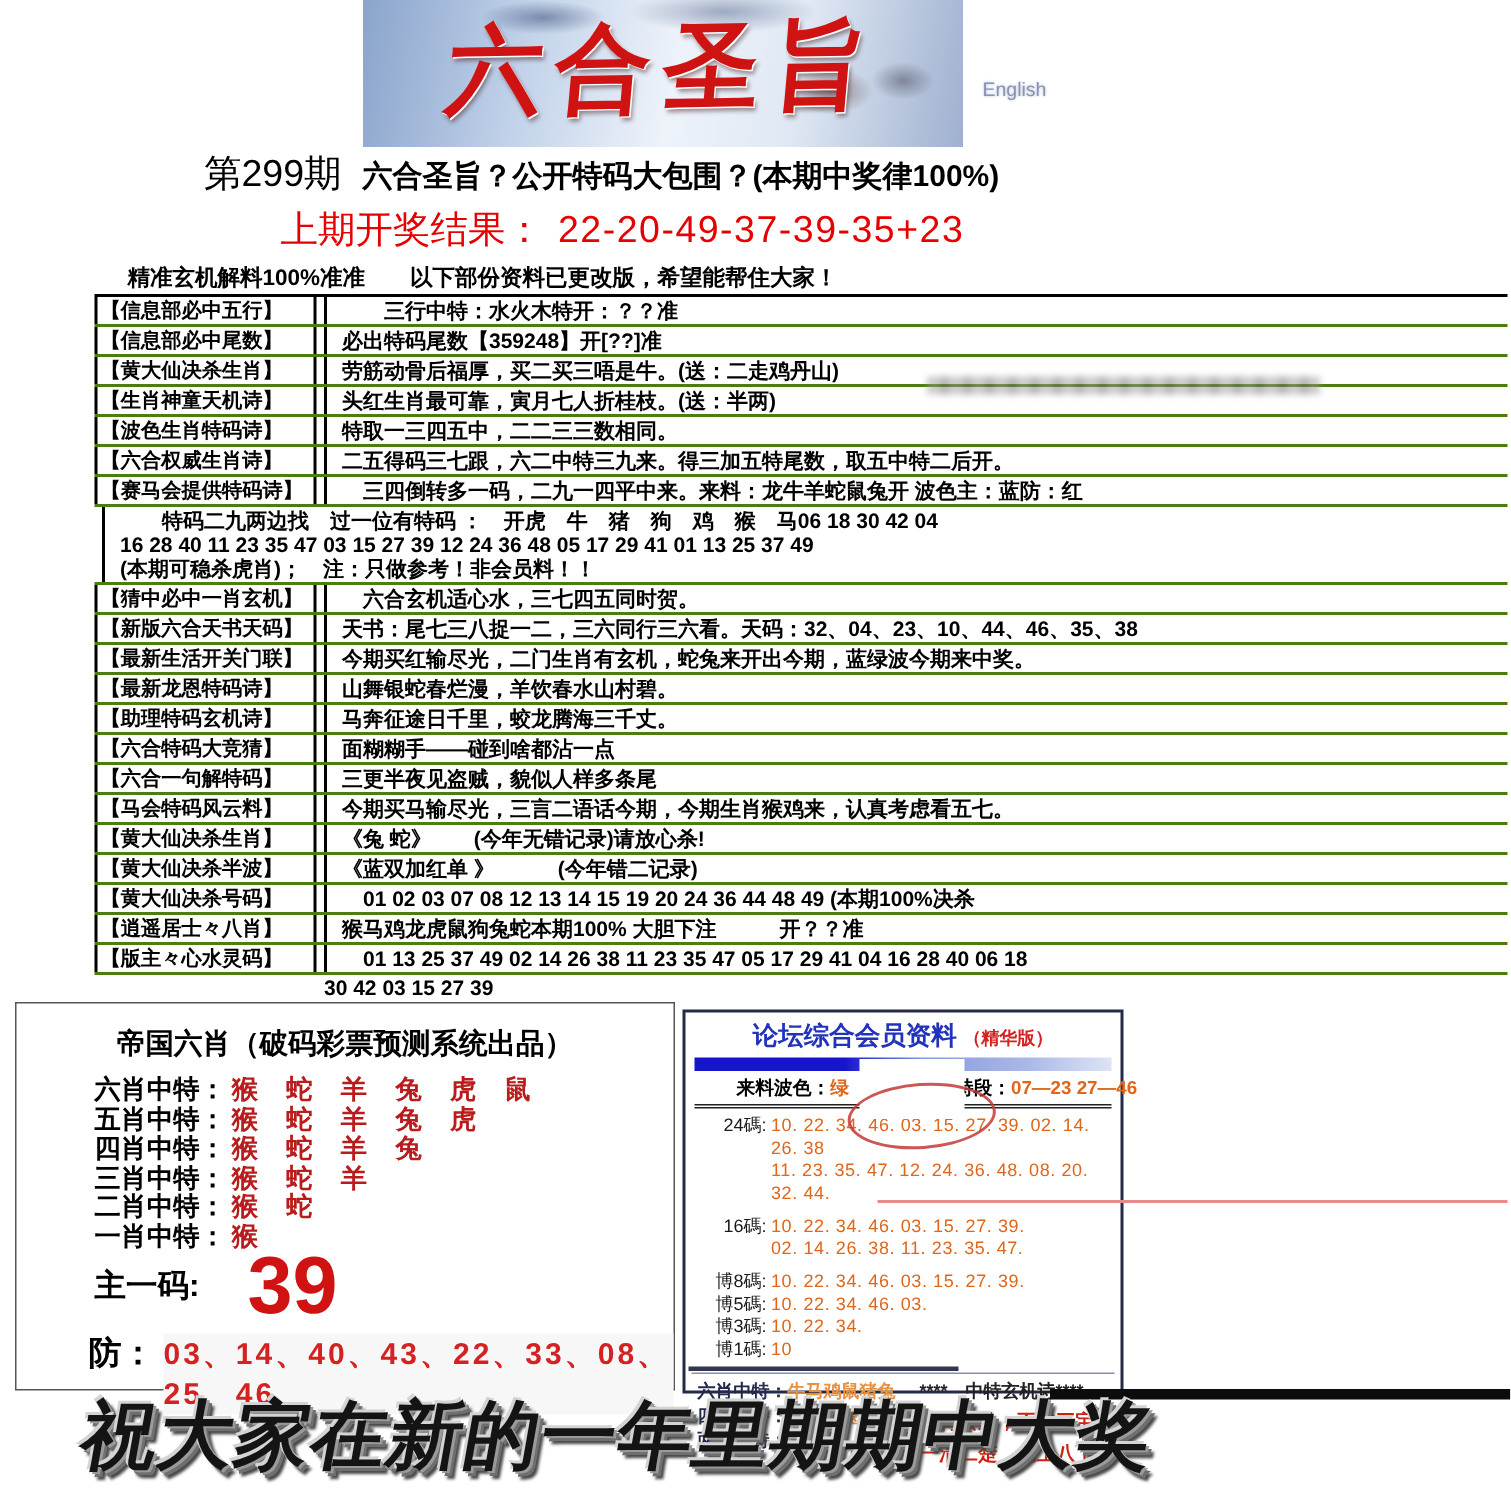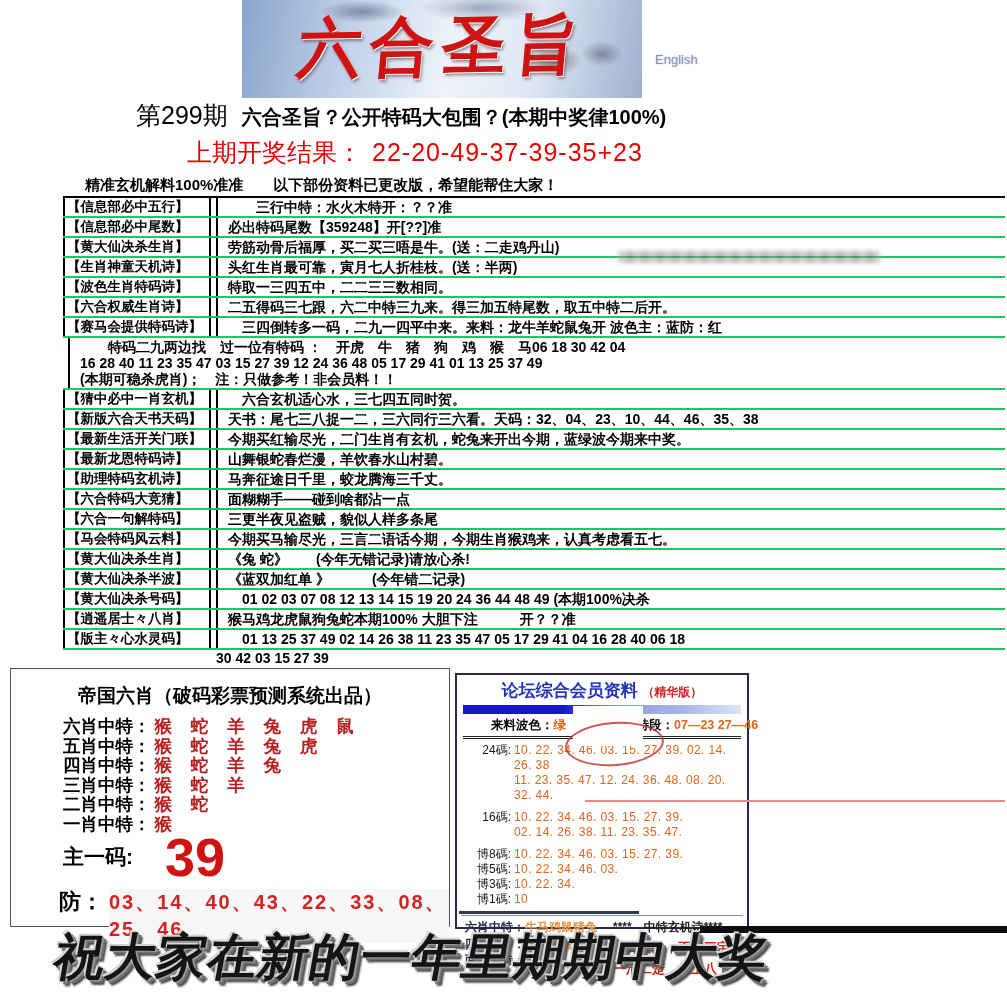--- a/index.html
+++ b/index.html
@@ -24,21 +24,21 @@
     text-shadow:0 0 2px #aeb6cf;cursor:pointer;}
   .issue-line{position:absolute;left:136px;top:99px;display:flex;align-items:baseline;gap:14px;}
   .issue-no{font-size:25px;font-weight:400;}
   .issue-tag{font-size:20px;font-weight:700;}
   .result-line{position:absolute;left:140px;top:136px;font-size:25px;font-weight:400;color:#e60000;margin-left:47px;}
   .result-line .nums{margin-left:10px;letter-spacing:1px;}
   .notice{position:absolute;left:85px;top:176px;font-size:15px;font-weight:700;}
 
   
   .ltable{position:absolute;left:63px;top:196px;width:942px;border-top:2px solid #000;}
-  .trow{display:flex;border-bottom:2px solid #22c55e;}
+  .trow{display:flex;border-bottom:2px solid #4d7c0f;}
   .tlabel{width:140px;flex:0 0 140px;border-left:2px solid #000;border-right:2px solid #000;
     font-weight:700;font-size:13.5px;line-height:16px;padding:1px 2px;white-space:nowrap;}
   .tcell{flex:1;border-left:2px solid #000;margin-left:5px;padding:1px 0 1px 10px;
     font-weight:700;font-size:14px;line-height:16px;white-space:pre-line;}
   .overflow-line{position:absolute;left:216px;top:650px;font-weight:700;font-size:14px;}
   .smudge{position:absolute;left:618px;top:251px;width:262px;height:12px;opacity:.5;
     background:repeating-linear-gradient(90deg,#9a9a9a 0 9px,#6e6e6e 9px 15px);filter:blur(2px);}
 
   
   .empire{position:absolute;left:10px;top:668px;width:438px;height:257px;border:1px solid #555;background:#fff;}

